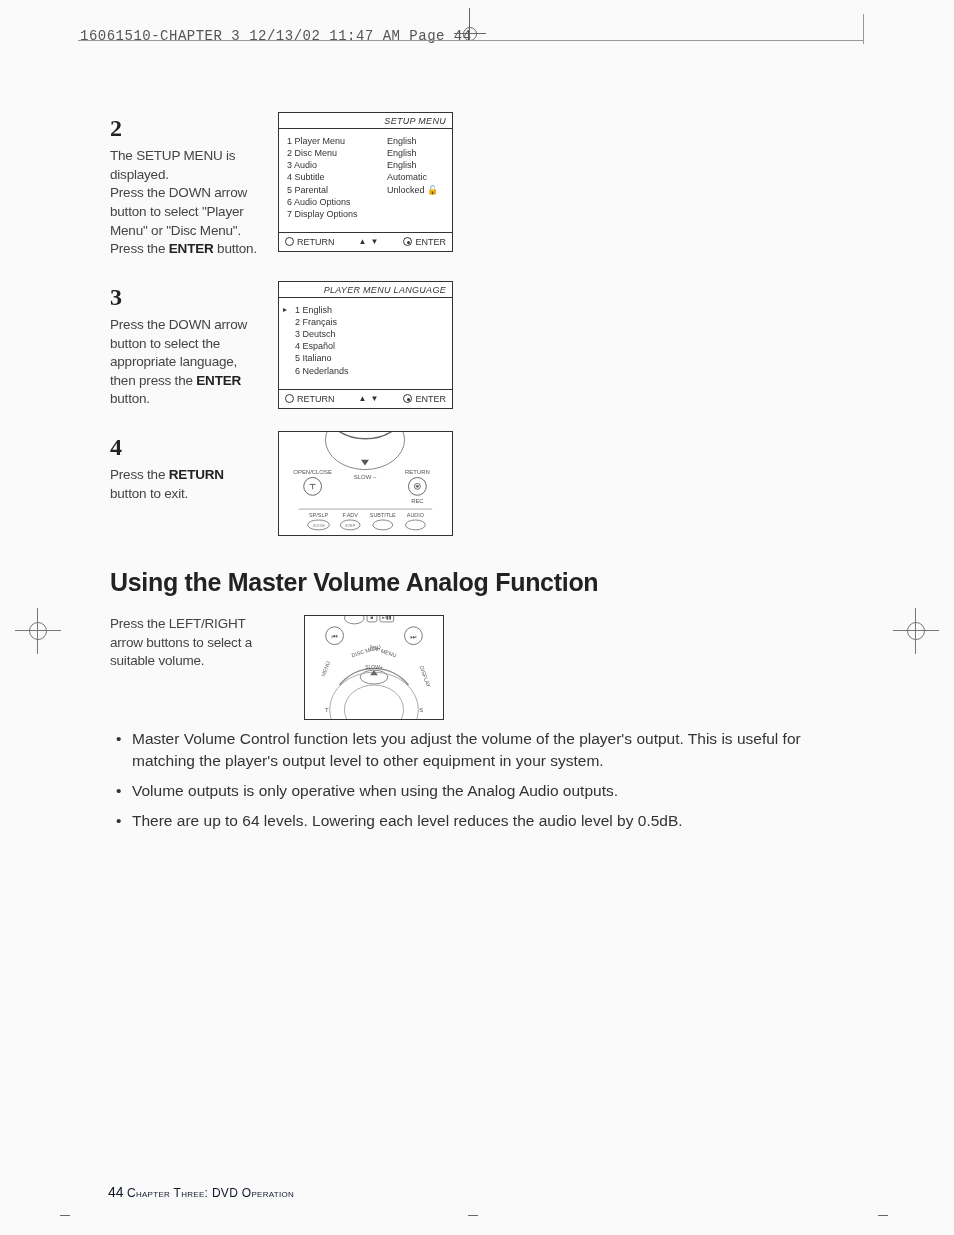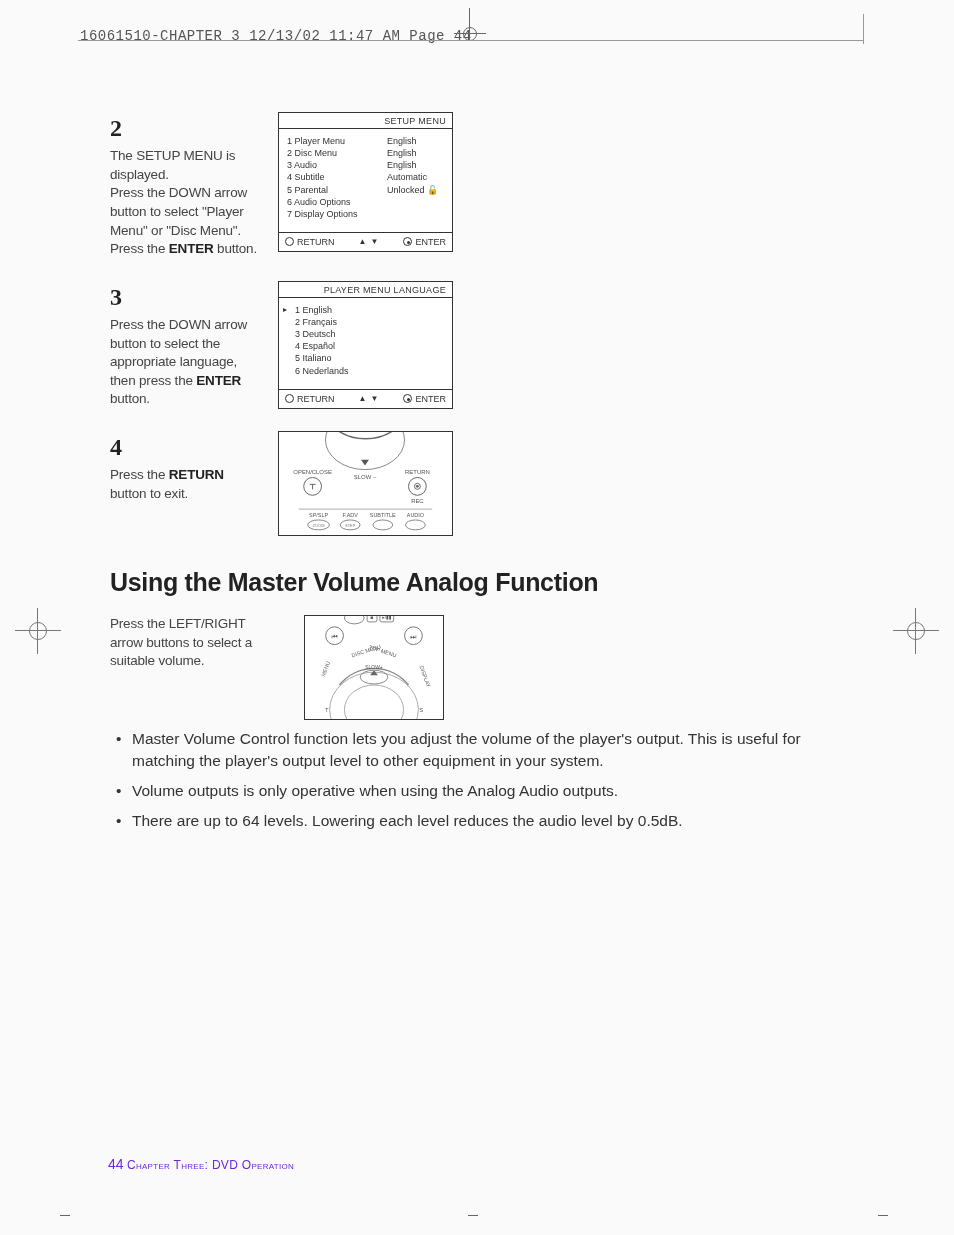--- a/index.html
+++ b/index.html
@@ -60,20 +60,21 @@
     background: #fff;
     font-size: 9px;
     color:#333;
   }
   .screen-title {
     border-bottom: 1px solid #333;
     padding: 3px 6px 2px;
     text-align: right;
     font-size: 9px;
     letter-spacing:0.3px;
+    font-style:italic;
   }
   .screen-body {
     padding: 6px 8px 12px;
     min-height: 78px;
   }
   .screen-row { display:flex; justify-content:flex-start; gap:20px; line-height:1.35; }
   .screen-row .l { width: 80px; white-space:nowrap; }
   .screen-row .r { width: 56px; white-space:nowrap; }
   .lock { font-size:9px;}
   .screen-footer {
@@ -137,23 +138,23 @@
   ul.bullets li::before {
     content:"•";
     position:absolute;
     left:6px;
     top:0;
   }
 
   .footer-line {
     position:absolute;
     left:108px;
-    top:1156px;
+    top:1184px;
     font-size:12px;
-    color:#6d28d9;
+    color:#0f172a;
     text-align:center;
   }
   .footer-line .pn { font-size:14px; font-weight:normal;}
   .footer-line .sc { font-variant: small-caps; letter-spacing:0.3px;}
 
   .tick-bl,.tick-bc,.tick-br{position:absolute;bottom:10px;width:10px;height:10px;}
   .tick-bl{left:60px;border-top:1px solid #666;}
   .tick-bc{left:468px;border-top:1px solid #666;}
   .tick-br{right:66px;border-top:1px solid #666;}
   .tick-line-top{position:absolute;top:40px;left:78px;width:786px;height:1px;background:#999;}

